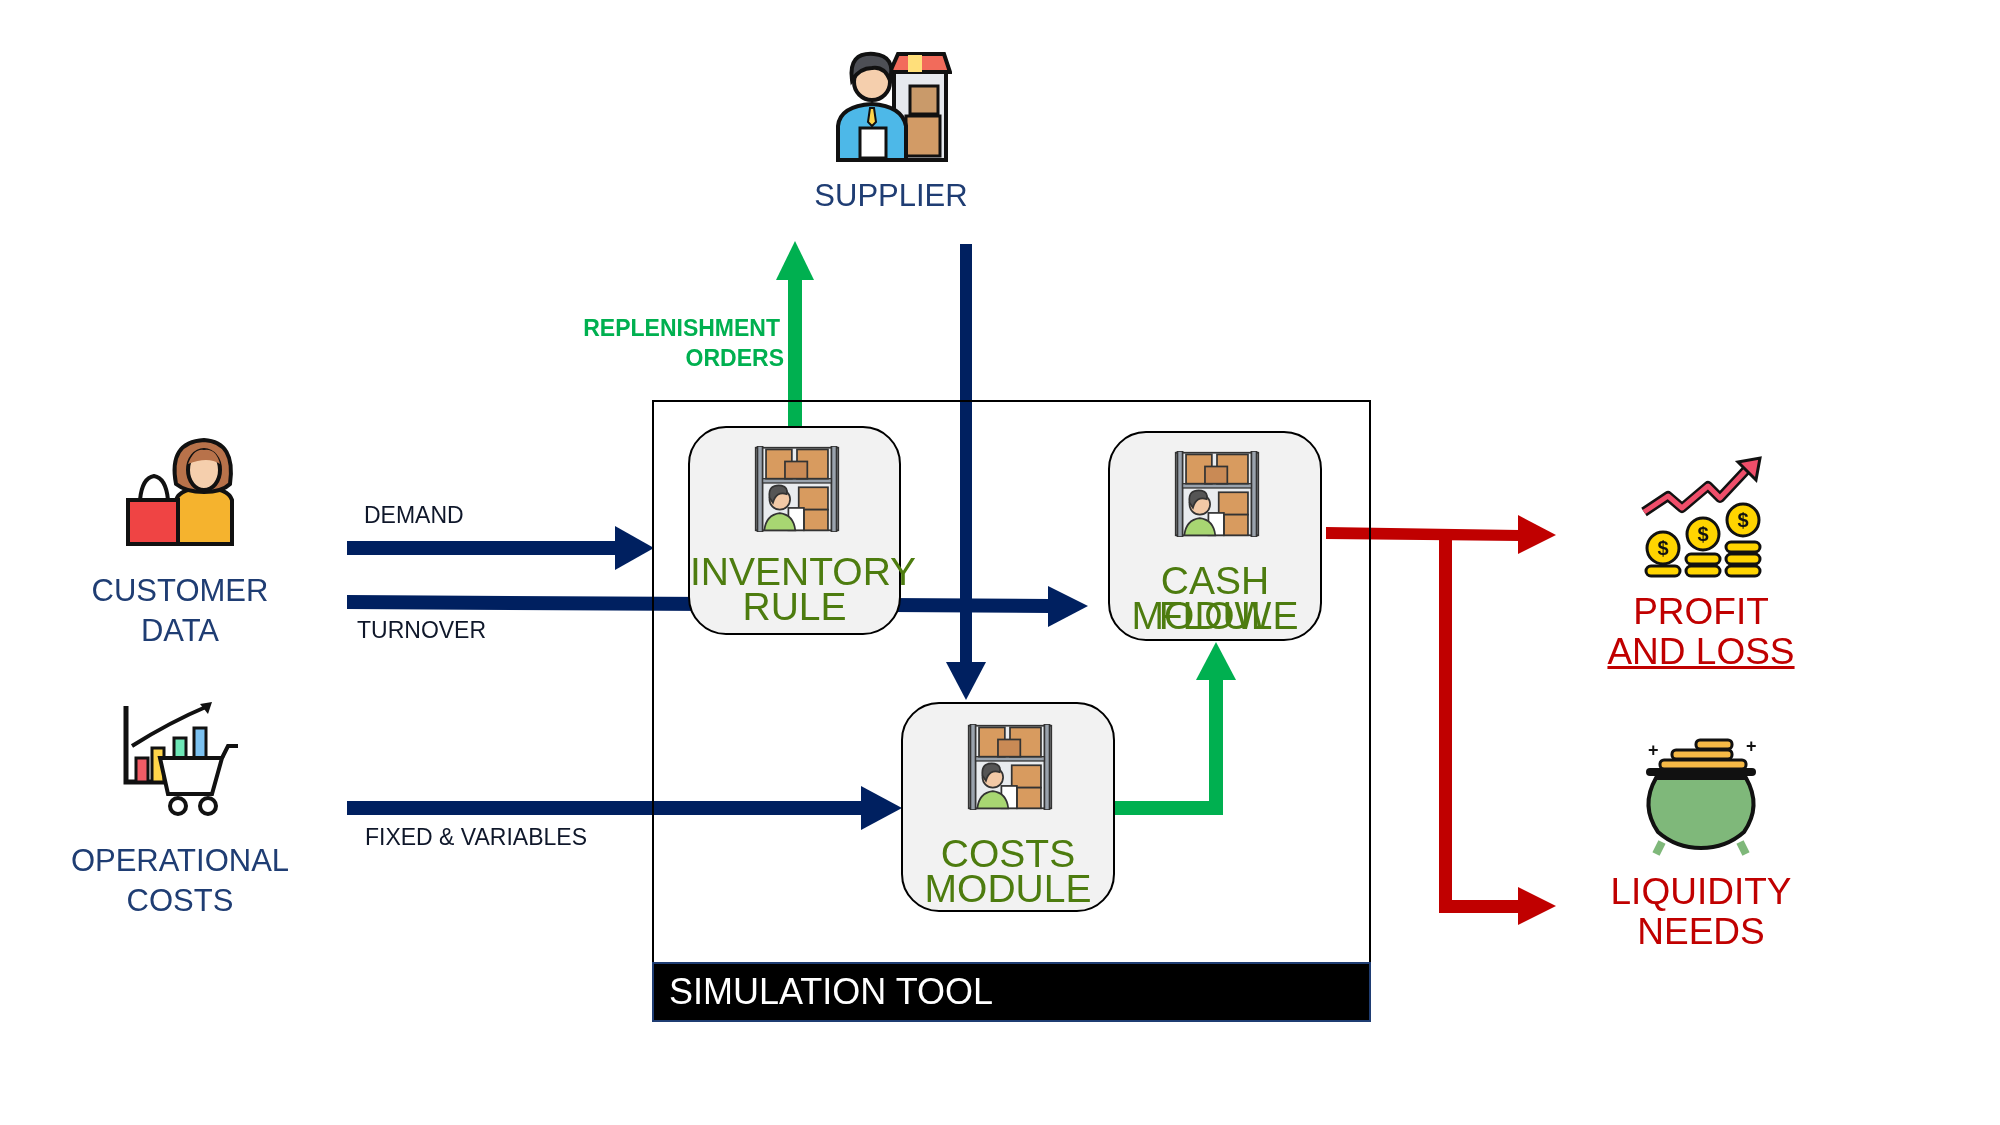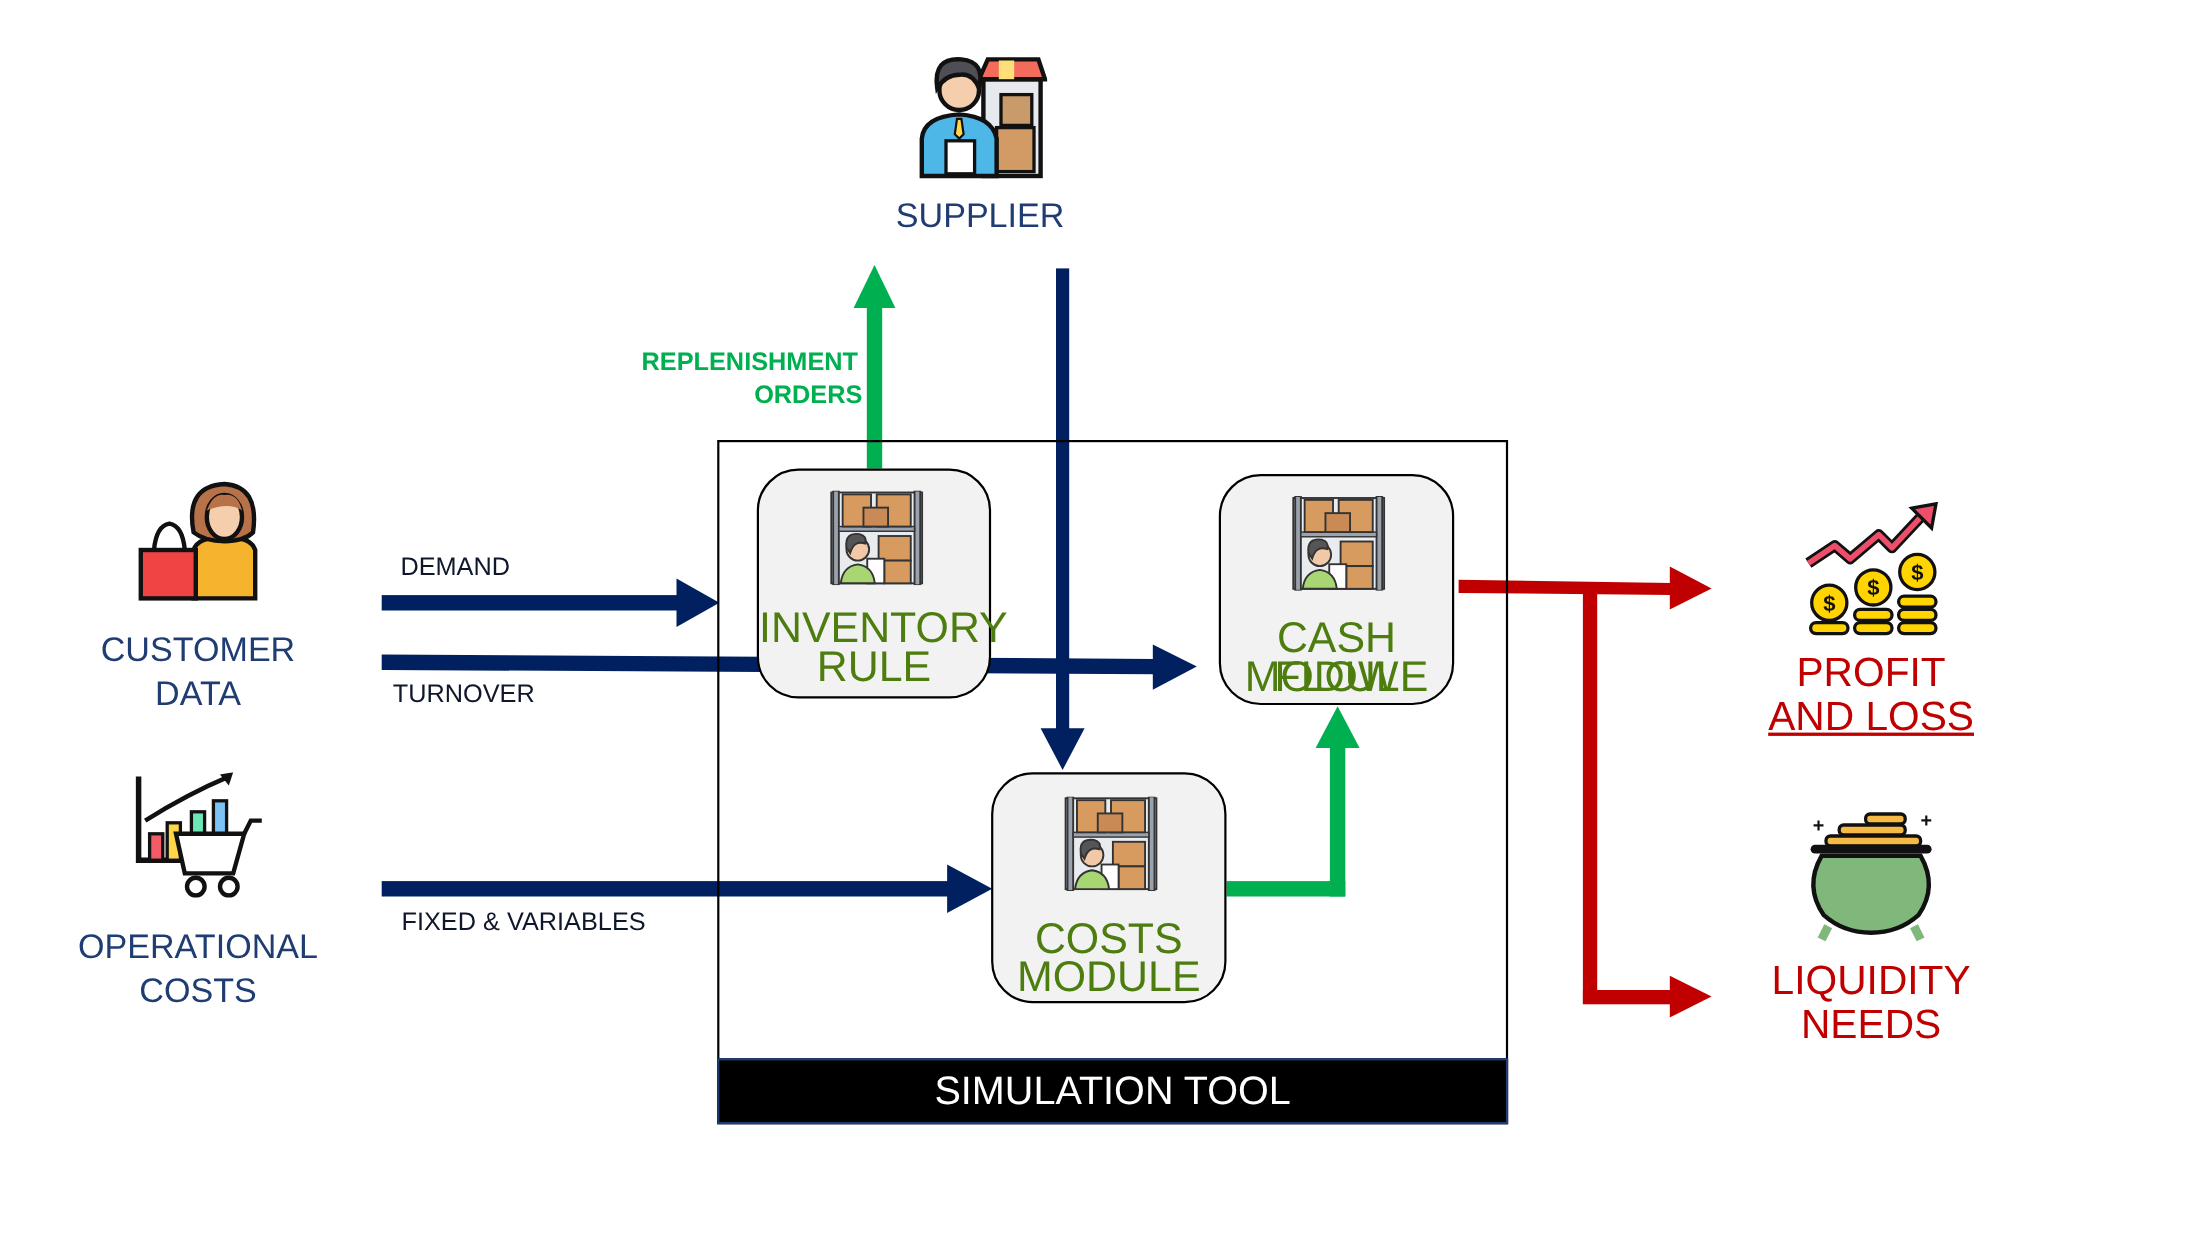--- a/index.html
+++ b/index.html
@@ -11,21 +11,21 @@
   .flow-navy { color: #0f172a; font-size: 23px; }
   .flow-green { color: #00b050; font-size: 23px; text-align: right; line-height: 30px; font-weight: bold; }
   .module { position: absolute; background: #f2f2f2; border: 2.5px solid #000;
             border-radius: 38px; box-sizing: border-box; }
   .module .mod-text { position: absolute; left: 0; right: 0; text-align: center;
             font-size: 39px; line-height: 35px; color: #4d7c0f; }
   .sim-box { position: absolute; left: 652px; top: 400px; width: 719px; height: 622px;
              border: 2.5px solid #000; box-sizing: border-box; background: transparent; }
   .sim-footer { position: absolute; left: 652px; top: 962px; width: 719px; height: 60px;
              background: #000; border: 2px solid #1f3d73; box-sizing: border-box;
-             color: #fff; font-size: 36px; text-align: center; line-height: 56px; }
+             color: #fff; font-size: 36px; text-align: left; line-height: 56px; padding-left: 15px; }
   svg.layer { position: absolute; left: 0; top: 0; }
 </style>
 </head>
 <body>
 
 <svg class="layer" width="2000" height="1125" viewBox="0 0 2000 1125">
 
   <g fill="#002060">
     <rect x="347" y="541" width="270" height="14"></rect>
     <polygon points="615,526 654,548 615,570"></polygon>

